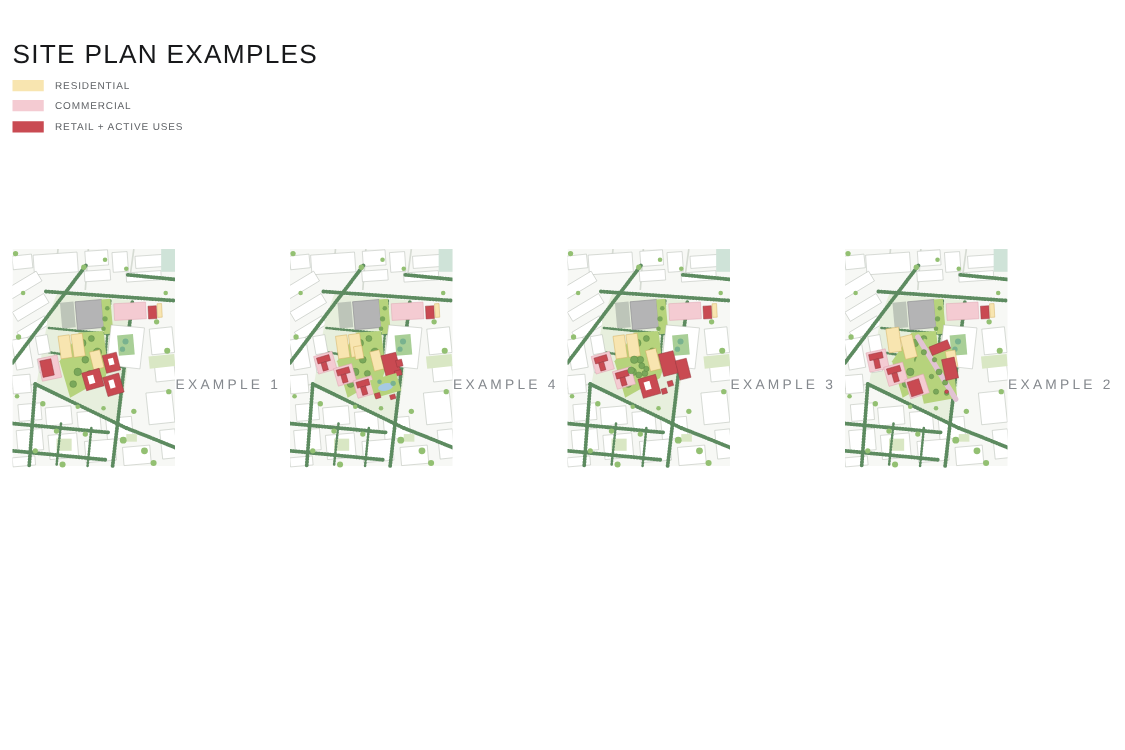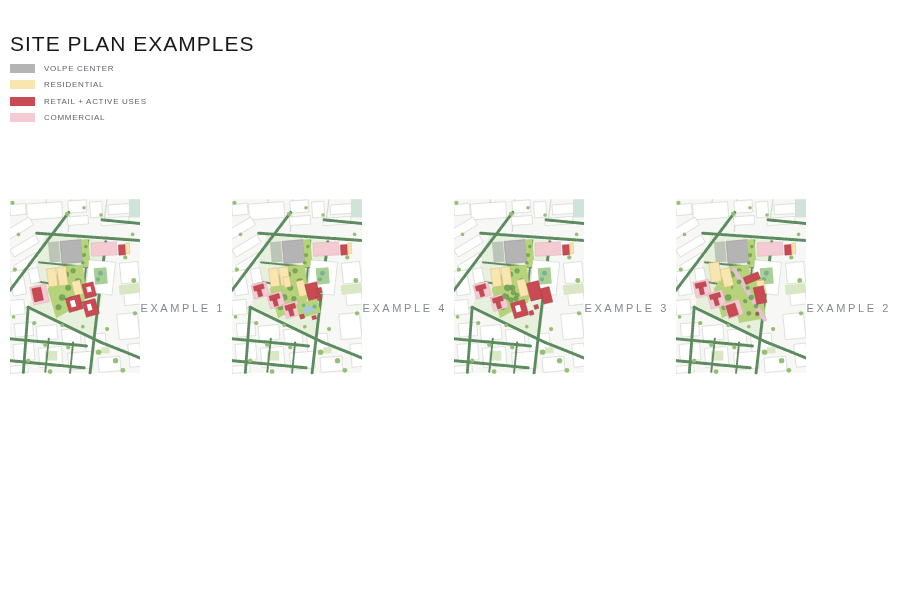--- a/index.html
+++ b/index.html
@@ -193,34 +193,30 @@
       </g>
     </g>
   </defs>
 </svg>
 
 <div class="slide">
   <div class="page-title">SITE PLAN EXAMPLES</div>
 
   <div class="legend">
     <div class="legend-row">
-      <span class="legend-swatch sw-volpe"></span>
-      <span class="legend-label">VOLPE CENTER</span>
-    </div>
-    <div class="legend-row">
       <span class="legend-swatch sw-residential"></span>
       <span class="legend-label">RESIDENTIAL</span>
+    </div>
+    <div class="legend-row">
+      <span class="legend-swatch sw-commercial"></span>
+      <span class="legend-label">COMMERCIAL</span>
     </div>
     <div class="legend-row">
       <span class="legend-swatch sw-retail"></span>
       <span class="legend-label">RETAIL + ACTIVE USES</span>
-    </div>
-    <div class="legend-row">
-      <span class="legend-swatch sw-commercial"></span>
-      <span class="legend-label">COMMERCIAL</span>
     </div>
   </div>
 
   <div class="maps">
 
     <div class="panel">
       <svg class="map" viewBox="0 0 215 286">
         <use href="#city-base"></use>
         <g>
           <rect class="f-res s-res" x="62" y="114" width="15" height="30" transform="rotate(-8 69 129)"></rect>

